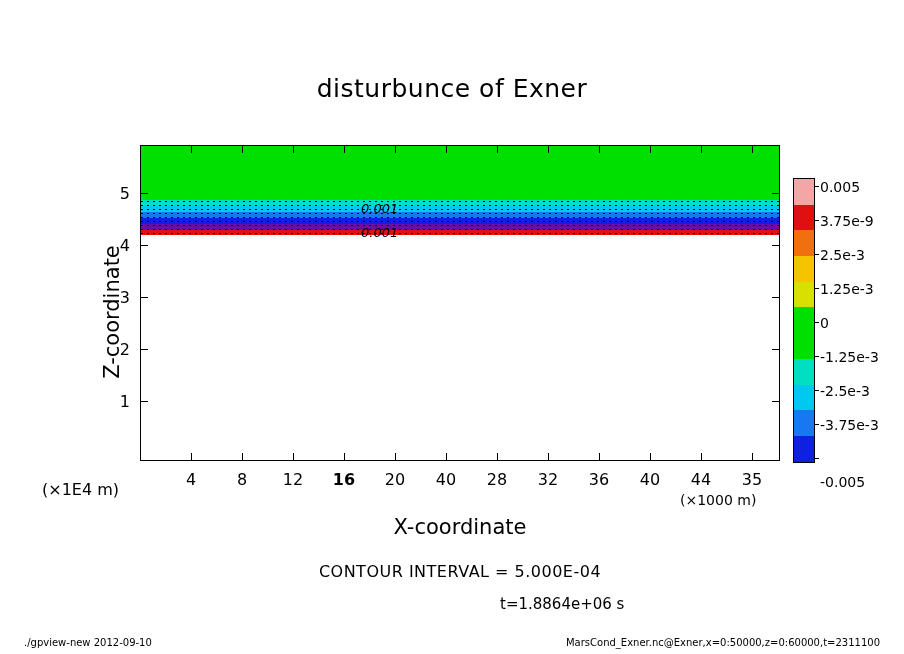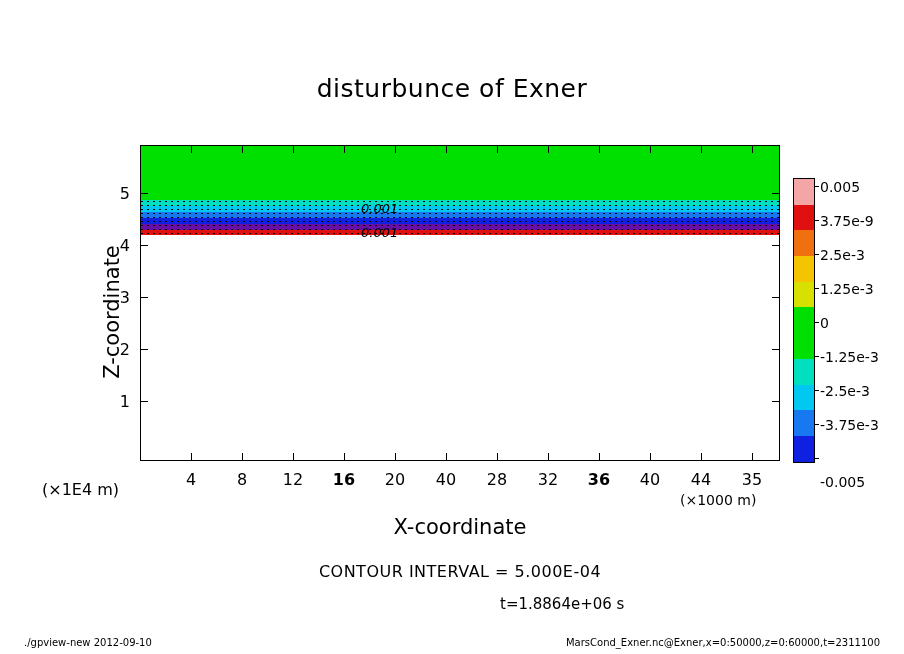--- a/index.html
+++ b/index.html
@@ -208,21 +208,21 @@
 <div class="tick-x bottom" style="left:752px;"></div>
 
 <div class="xlabel-t" style="left:171px;top:470px;">4</div>
 <div class="xlabel-t" style="left:222px;top:470px;">8</div>
 <div class="xlabel-t" style="left:273px;top:470px;">12</div>
 <div class="xlabel-t" style="left:324px;top:470px;font-weight:bold;">16</div>
 <div class="xlabel-t" style="left:375px;top:470px;">20</div>
 <div class="xlabel-t" style="left:426px;top:470px;">40</div>
 <div class="xlabel-t" style="left:477px;top:470px;">28</div>
 <div class="xlabel-t" style="left:528px;top:470px;">32</div>
-<div class="xlabel-t" style="left:579px;top:470px;font-weight:bold;">36</div>
+<div class="xlabel-t" style="left:579px;top:470px;">36</div>
 <div class="xlabel-t" style="left:630px;top:470px;">40</div>
 <div class="xlabel-t" style="left:681px;top:470px;">44</div>
 <div class="xlabel-t" style="left:732px;top:470px;">35</div>
 
 <div class="tick-y" style="top:401px;"></div>
 <div class="tick-y" style="top:349px;"></div>
 <div class="tick-y" style="top:297px;"></div>
 <div class="tick-y" style="top:245px;"></div>
 <div class="tick-y" style="top:193px;"></div>
 

